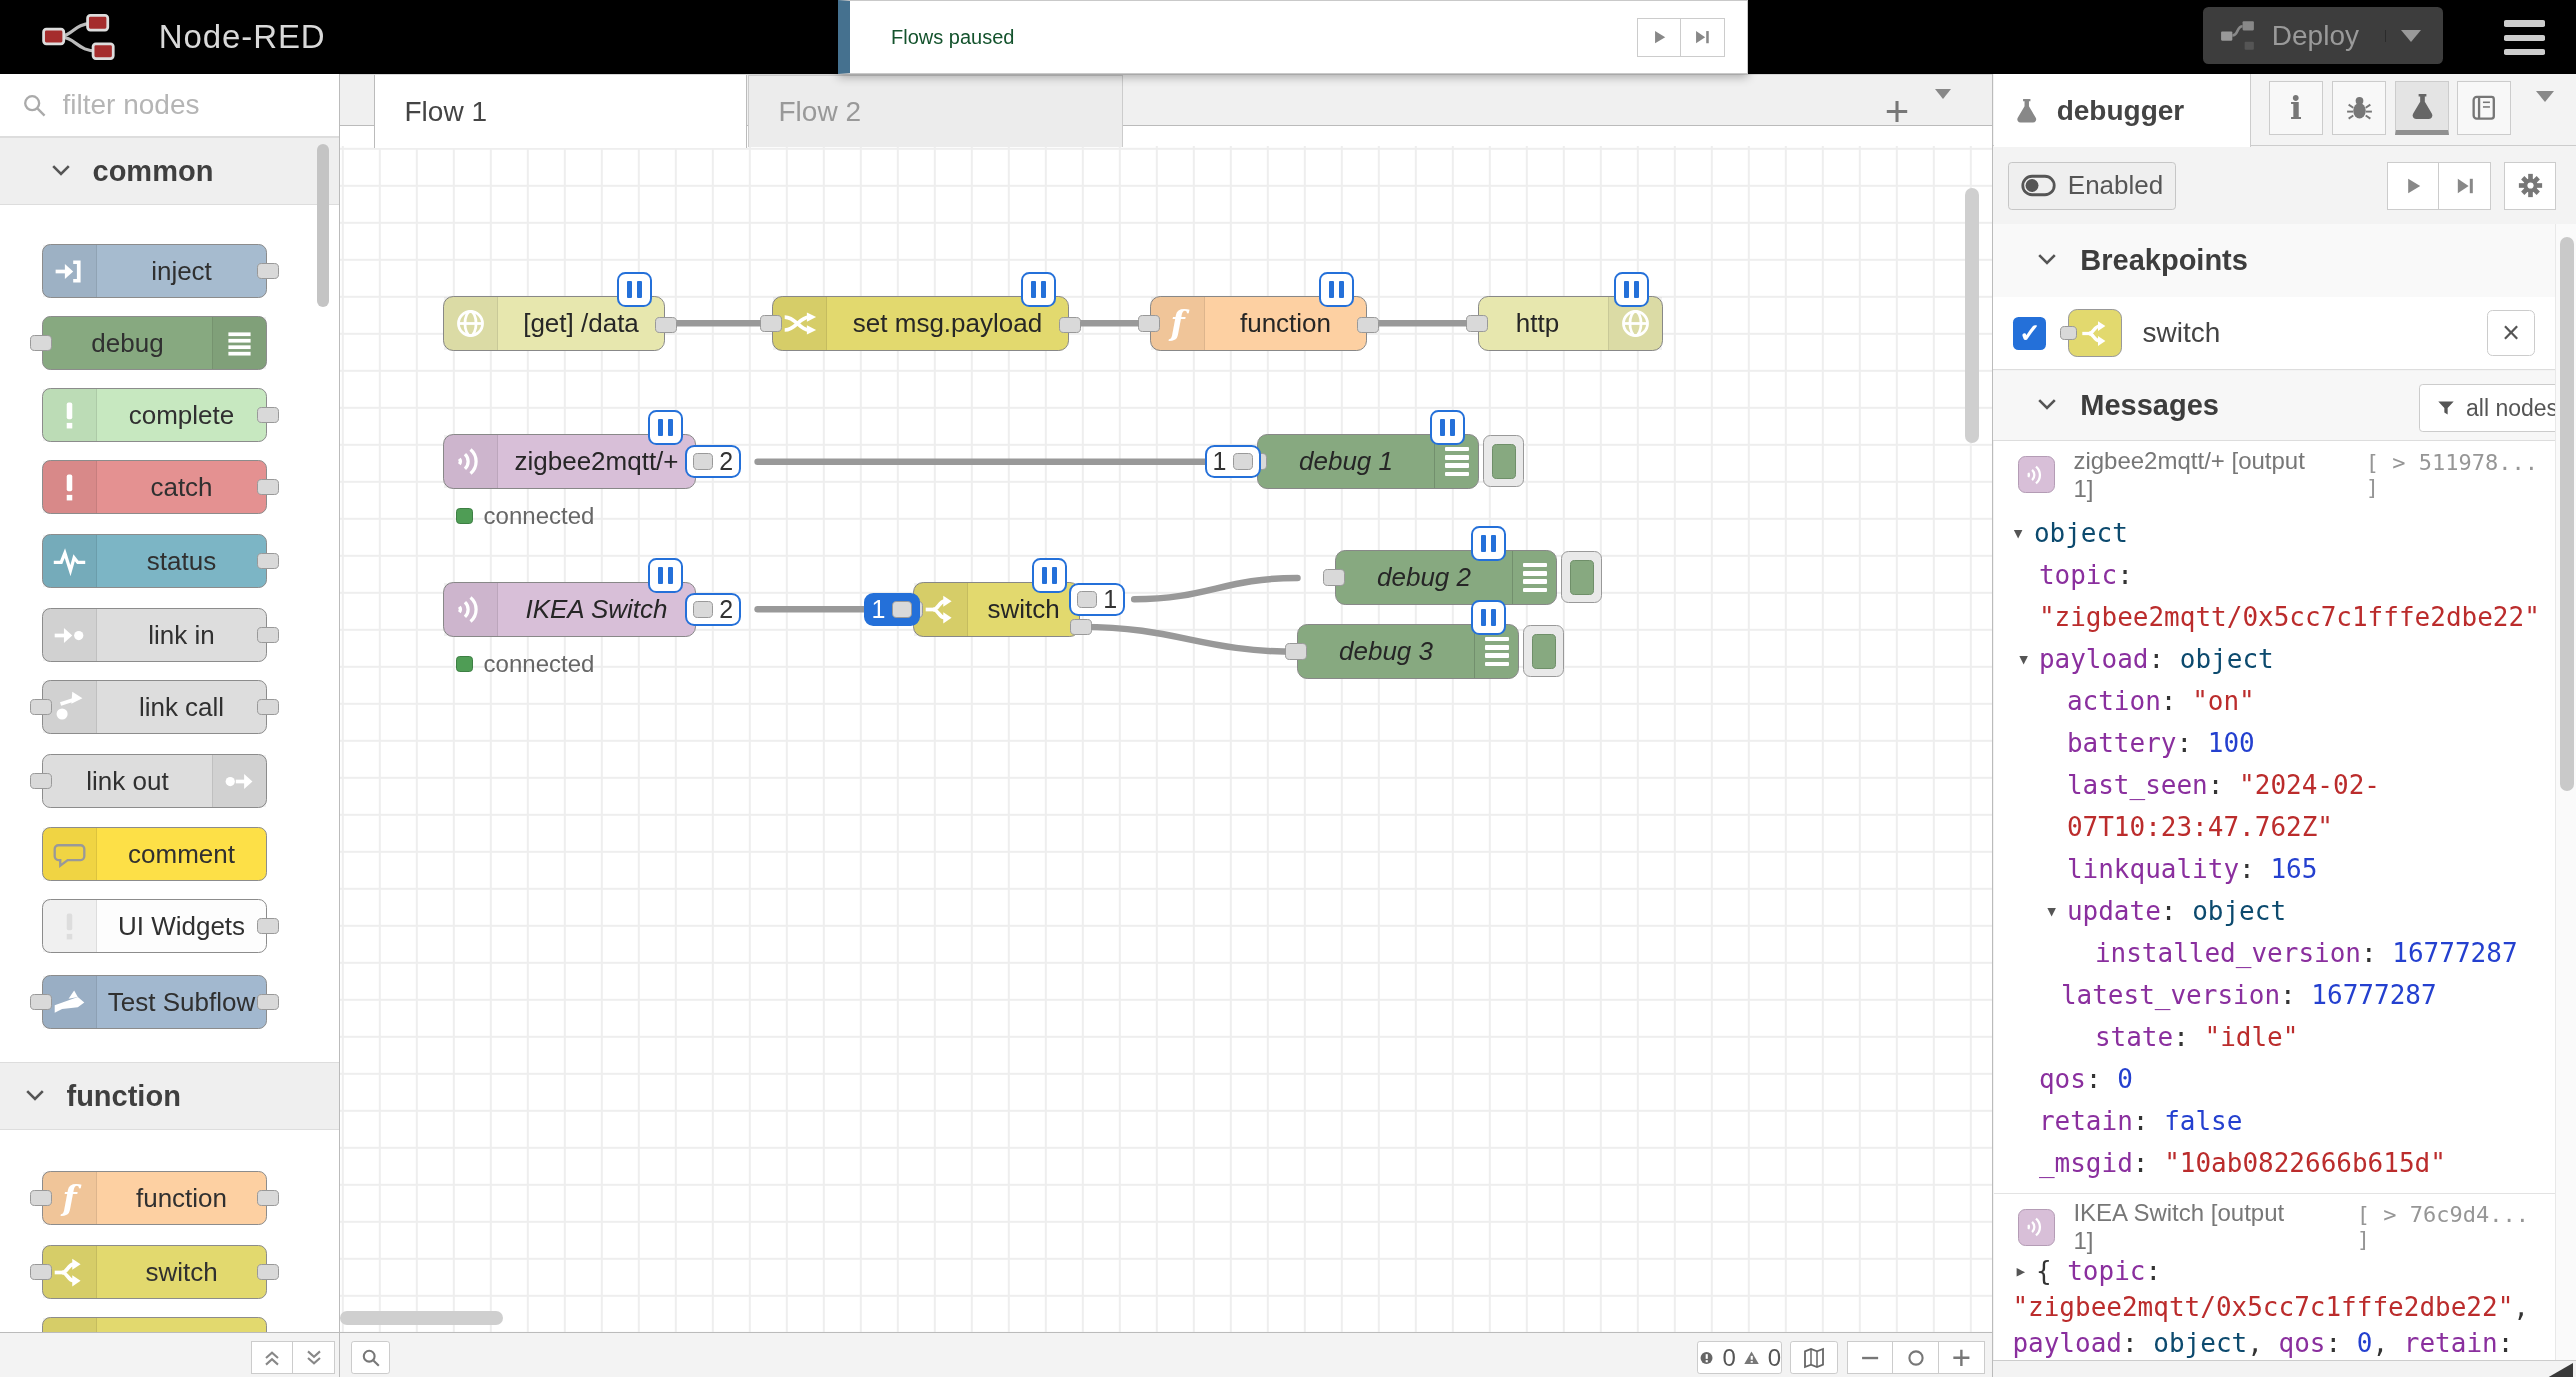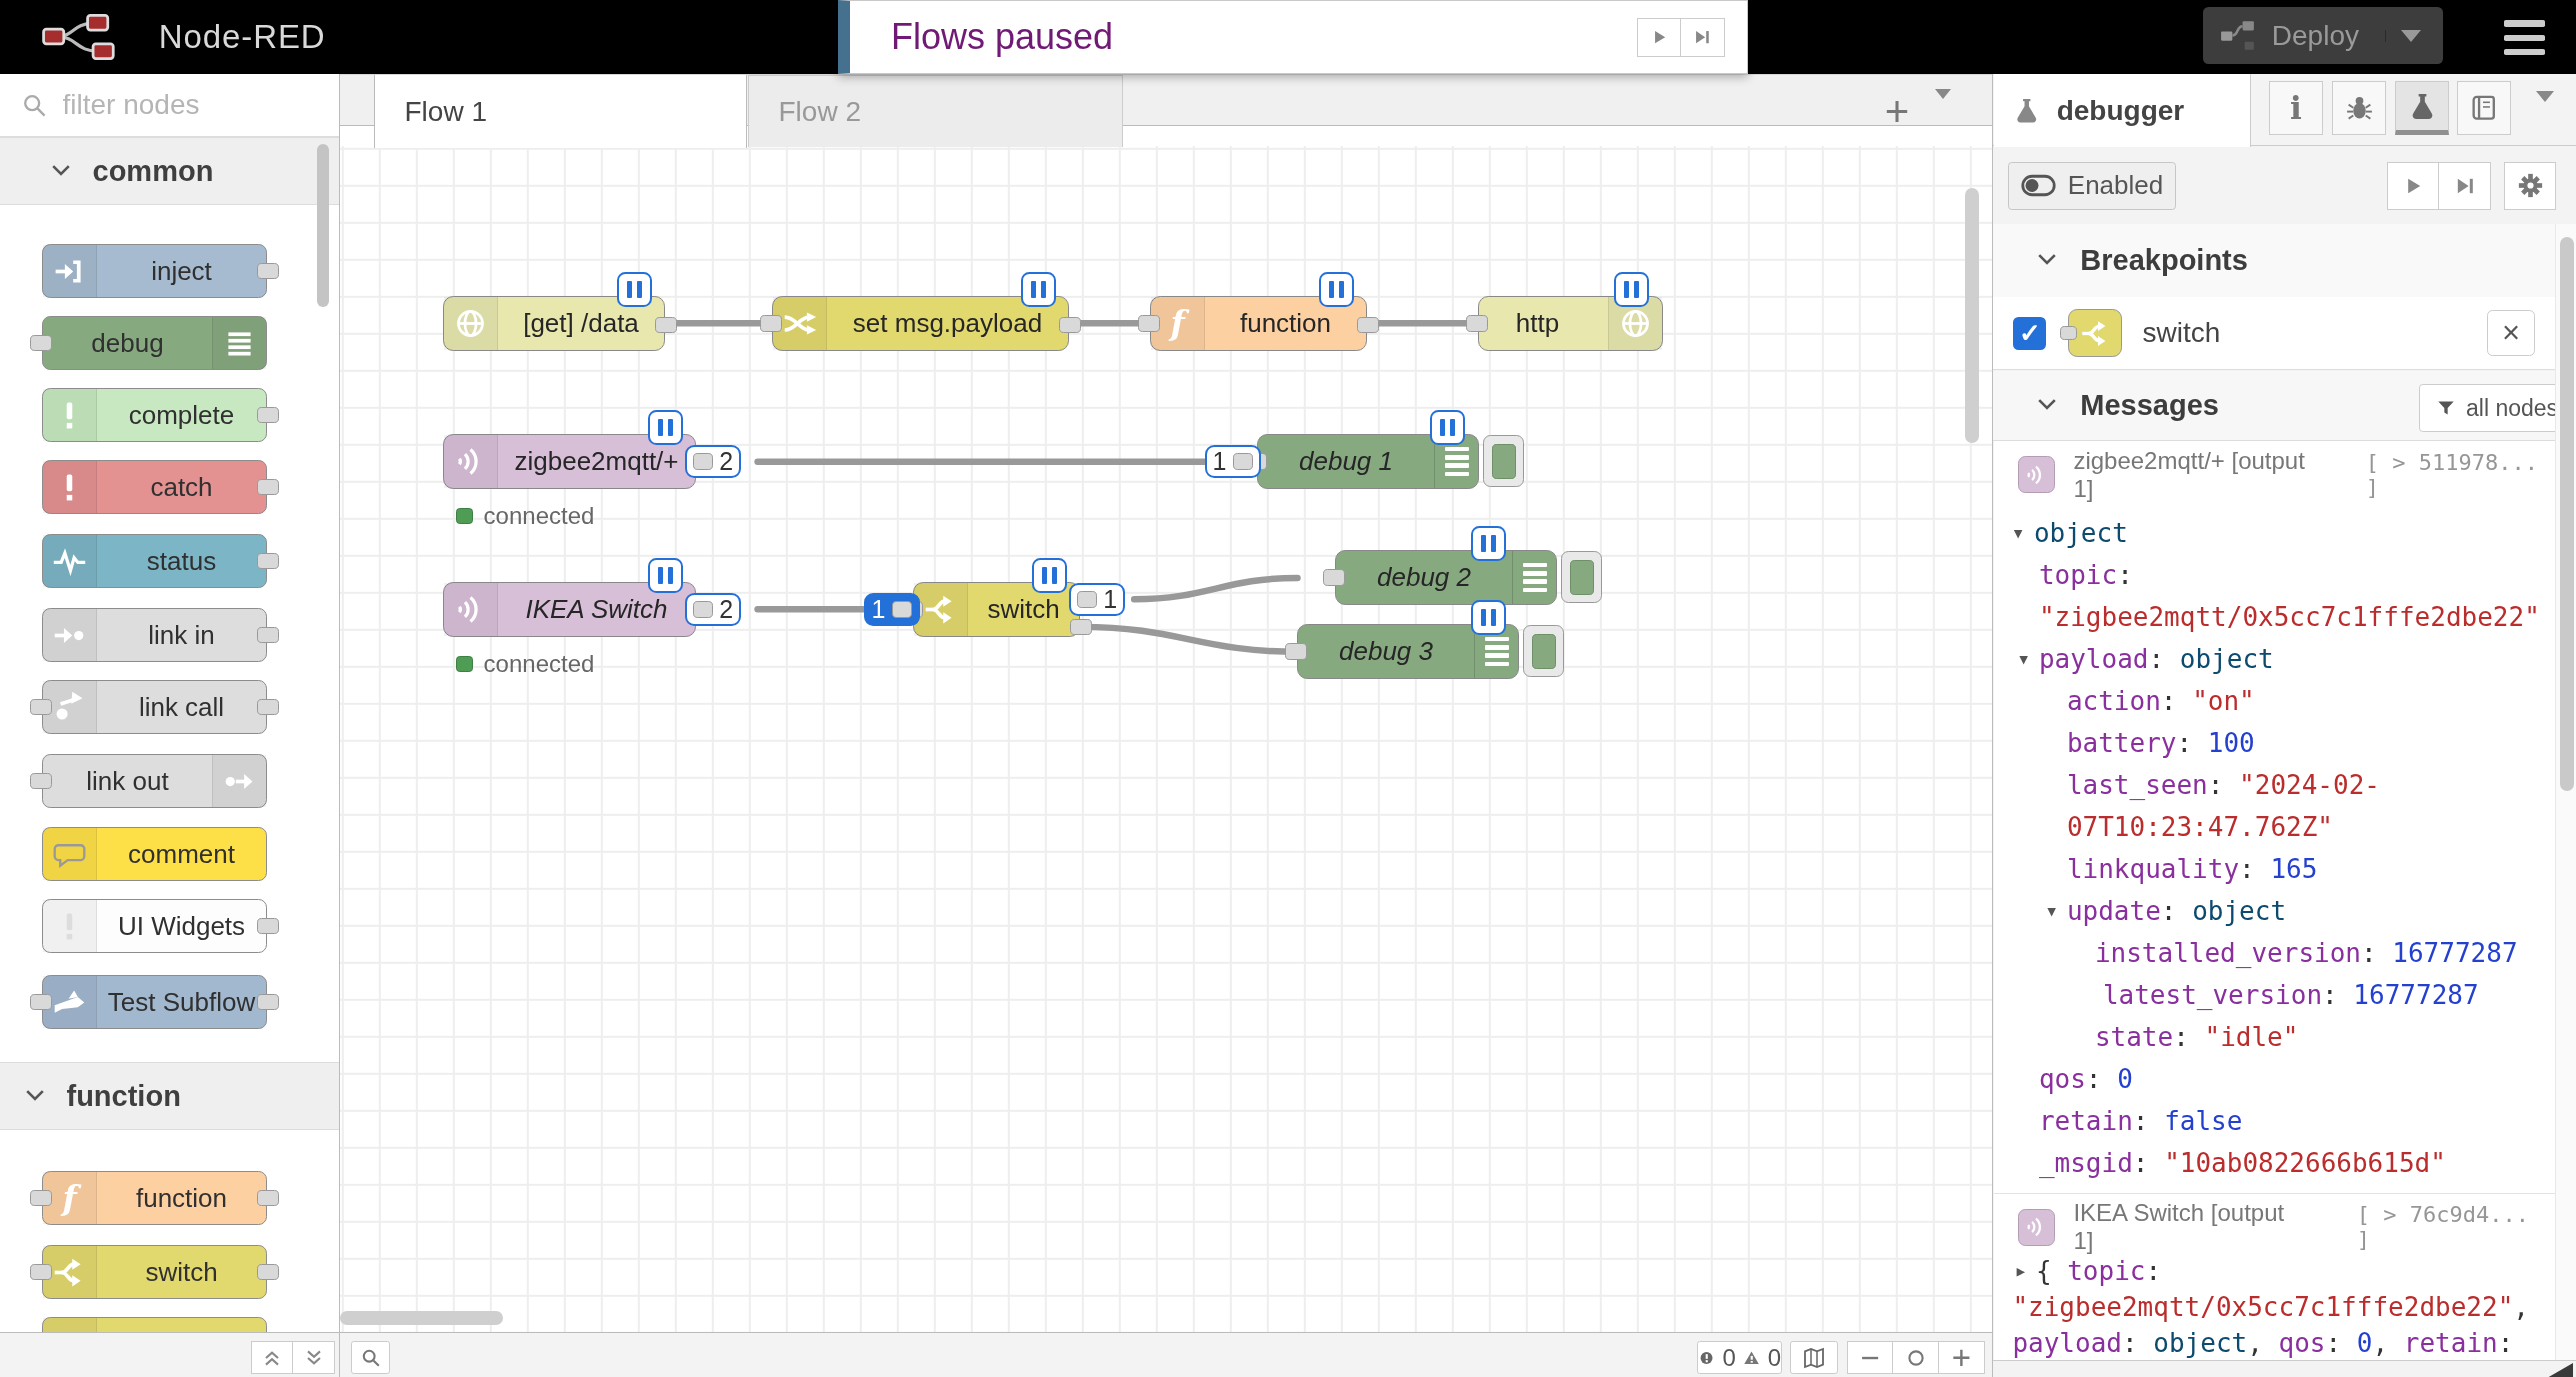--- a/index.html
+++ b/index.html
@@ -18,21 +18,21 @@
   .deploy-label{font-size:28px;color:#9a9a9a}
   .deploy-caret{margin-left:13px;border-left:0.9px solid #2b2b2b;padding-left:14.8px;display:flex;align-items:center}
   .caret{width:0;height:0;border-left:10.2px solid transparent;border-right:10.2px solid transparent;border-top:12px solid #999}
   .hamburger{position:absolute;left:2504px;top:20.3px;width:41px;height:35px;display:flex;flex-direction:column;justify-content:space-between;cursor:pointer}
   .hamburger i{display:block;height:6.5px;background:#ccc;border-radius:1.8px}
 
   
   .notif{position:absolute;left:838px;top:0;width:910px;height:74px;background:#fff;z-index:60;
     border:0.9px solid #c9c9c9;border-left:12px solid #45718f;box-shadow:0 2.8px 9.2px rgba(0,0,0,.3);
     display:flex;align-items:center;padding:0 22px 0 41px}
-  .notif-text{font-size:36px;color:#701a75}
+  .notif-text{font-size:20px;color:#14532d}
   .notif-btns{margin-left:auto;display:flex}
   .nbtn{width:44px;height:39px;background:#fff;border:1.8px solid #ccc;display:flex;align-items:center;justify-content:center}
   .nbtn + .nbtn{border-left:none}
   .nbtn svg{width:20.3px;height:20.3px}
 
   
   .palette{position:absolute;left:0;top:74px;width:340px;height:1258px;background:#fff;border-right:0.9px solid #bbb;overflow:hidden}
   .pal-search{position:absolute;left:0;top:0;width:339px;height:63px;border-bottom:0.9px solid #ddd;background:#fff;
     display:flex;align-items:center;gap:13px;padding:0 18.5px}
   .pal-search svg{width:31px;height:31px;flex:0 0 31px}
@@ -795,21 +795,21 @@
           <div class="mrow" style="padding-left: 45px;"><span class="tk-key">topic</span><span class="tk-punc">:</span></div>
           <div class="mrow" style="padding-left: 45px;"><span class="tk-str">"zigbee2mqtt/0x5cc7c1fffe2dbe22"</span></div>
           <div class="mrow" style="padding-left: 45px;"><span class="m-arrow" style="left:23px">▾</span><span class="tk-key">payload</span><span class="tk-punc">: </span><span class="tk-obj">object</span></div>
           <div class="mrow" style="padding-left: 73px;"><span class="tk-key">action</span><span class="tk-punc">: </span><span class="tk-str">"on"</span></div>
           <div class="mrow" style="padding-left: 73px;"><span class="tk-key">battery</span><span class="tk-punc">: </span><span class="tk-num">100</span></div>
           <div class="mrow" style="padding-left: 73px;"><span class="tk-key">last_seen</span><span class="tk-punc">: </span><span class="tk-str">"2024-02-</span></div>
           <div class="mrow" style="padding-left: 73px;"><span class="tk-str">07T10:23:47.762Z"</span></div>
           <div class="mrow" style="padding-left: 73px;"><span class="tk-key">linkquality</span><span class="tk-punc">: </span><span class="tk-num">165</span></div>
           <div class="mrow" style="padding-left: 73px;"><span class="m-arrow" style="left:51px">▾</span><span class="tk-key">update</span><span class="tk-punc">: </span><span class="tk-obj">object</span></div>
           <div class="mrow" style="padding-left: 101px;"><span class="tk-key">installed_version</span><span class="tk-punc">: </span><span class="tk-num">16777287</span></div>
-          <div class="mrow" style="padding-left: 109px;"><span class="tk-key">latest_version</span><span class="tk-punc">: </span><span class="tk-num">16777287</span></div>
+          <div class="mrow" style="padding-left: 67px;"><span class="tk-key">latest_version</span><span class="tk-punc">: </span><span class="tk-num">16777287</span></div>
           <div class="mrow" style="padding-left: 101px;"><span class="tk-key">state</span><span class="tk-punc">: </span><span class="tk-str">"idle"</span></div>
           <div class="mrow" style="padding-left: 45px;"><span class="tk-key">qos</span><span class="tk-punc">: </span><span class="tk-num">0</span></div>
           <div class="mrow" style="padding-left: 45px;"><span class="tk-key">retain</span><span class="tk-punc">: </span><span class="tk-num">false</span></div>
           <div class="mrow" style="padding-left: 45px;"><span class="tk-key">_msgid</span><span class="tk-punc">: </span><span class="tk-str">"10ab0822666b615d"</span></div>
         </div>
         <div class="msg-div"></div>
         <div class="msg-header">
           <span class="msg-mini">
             <svg viewBox="0 0 40 40">
               <g stroke="#fff" stroke-width="3.5" fill="none">

